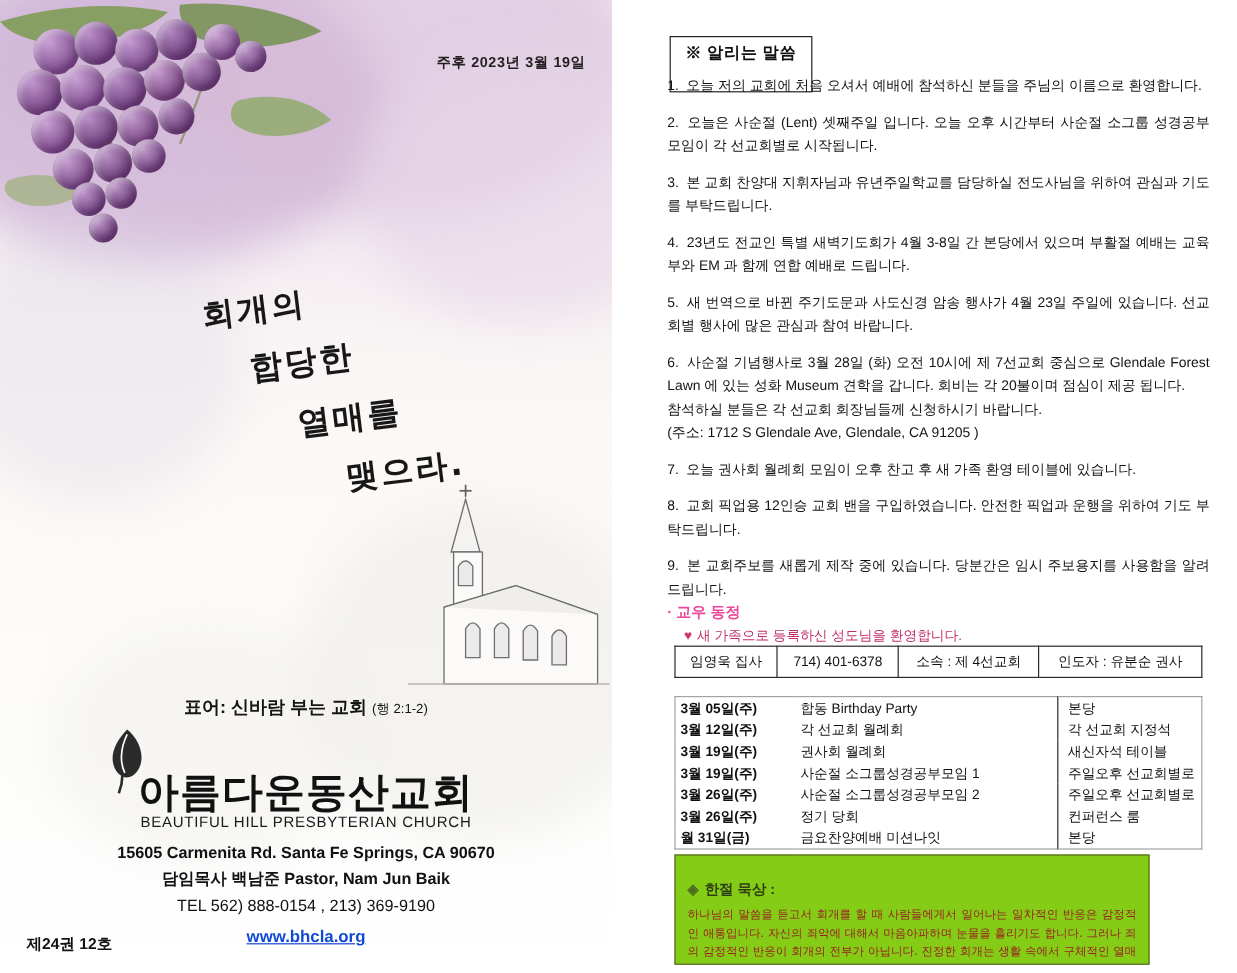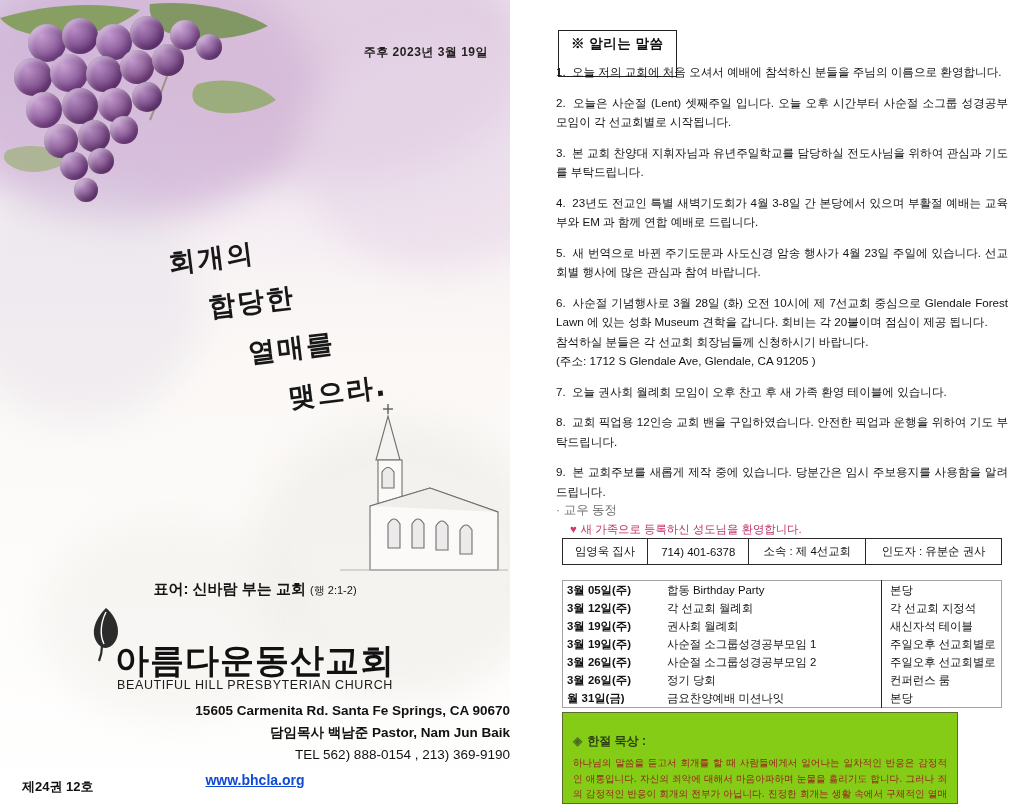--- a/index.html
+++ b/index.html
@@ -121,21 +121,21 @@
     top: 678px;
     text-align: center;
     font-size: 12.5px;
     letter-spacing: 0.6px;
     color: #1b1b1b;
   }
   .addr {
     position: absolute;
     left: 0; right: 0;
     top: 700px;
-    text-align: right;
+    text-align: center;
     font-size: 13.5px;
     font-weight: bold;
     color: #111111;
     line-height: 22px;
   }
   .addr .l2 { font-weight: bold; }
   .addr .l3 { font-weight: normal; }
   .website {
     position: absolute;
     left: 0; right: 0;
@@ -185,22 +185,22 @@
     color: #131313;
   }
   .notice-item { margin-bottom: 11px; text-align: justify; }
   .notice-item .num { margin-right: 3px; }
   .sub-line { display: block; }
 
   .section-head {
     position: absolute;
     left: 26px;
     font-size: 12.5px;
-    font-weight: normal;
-    color: #737373;
+    font-weight: bold;
+    color: #ec4899;
   }
   .sect-gyo { top: 502px; }
   .welcome-line {
     position: absolute;
     left: 40px;
     top: 522px;
     font-size: 11.4px;
     color: #c0306a;
   }
   .welcome-line .heart { color: #d2386f; margin-right: 4px; }

